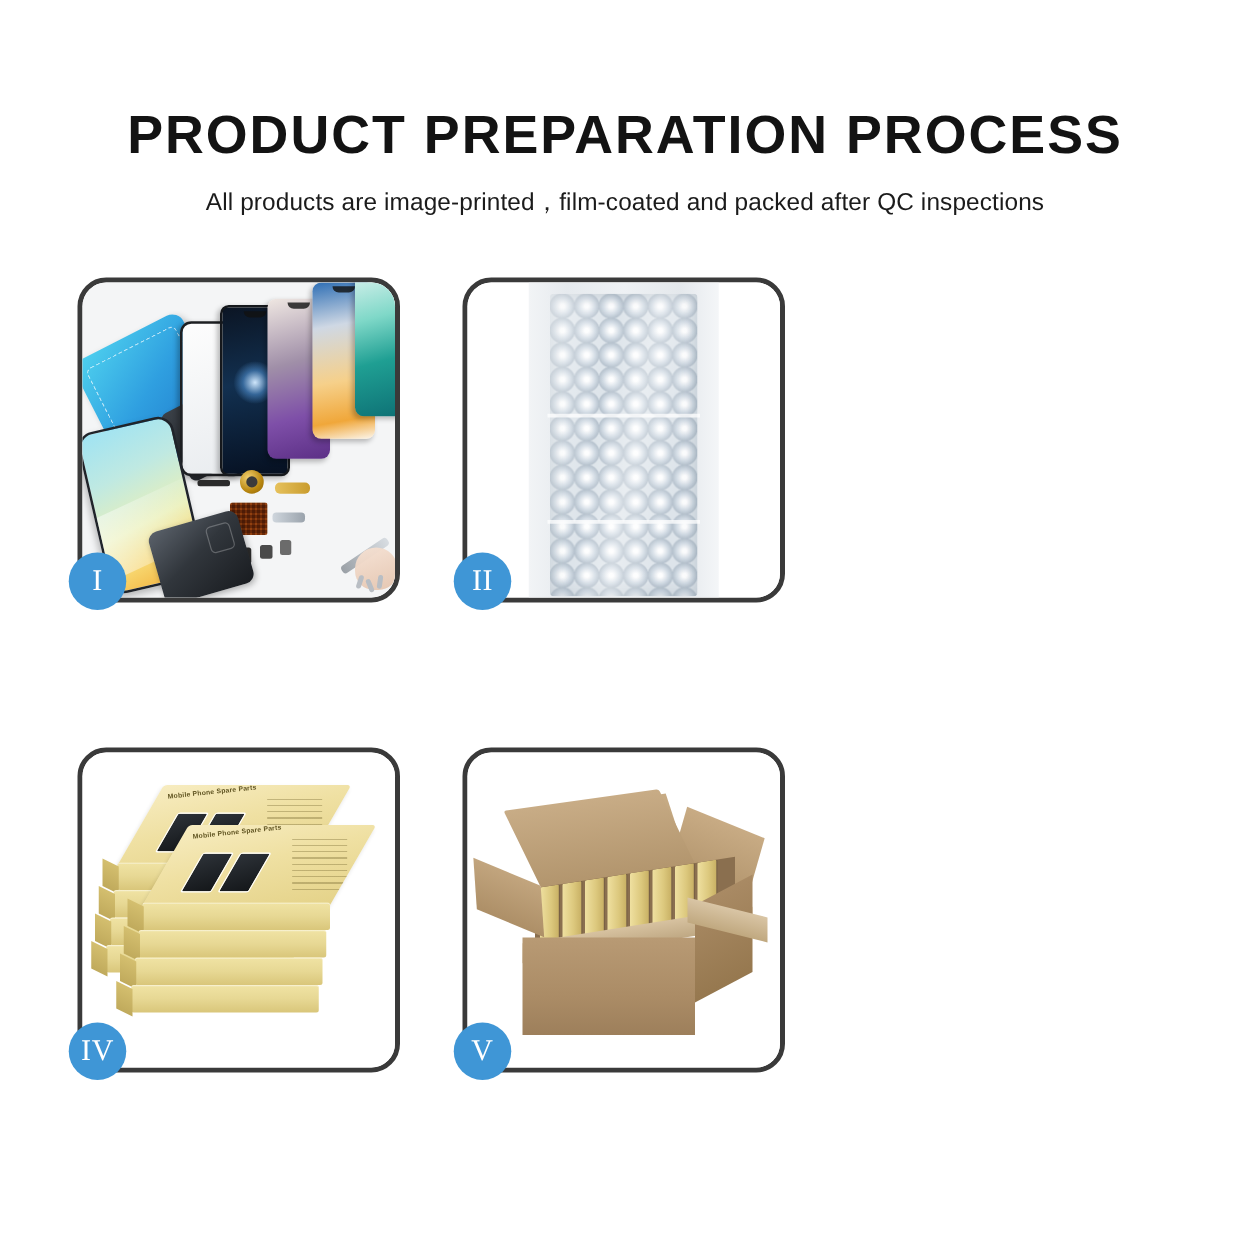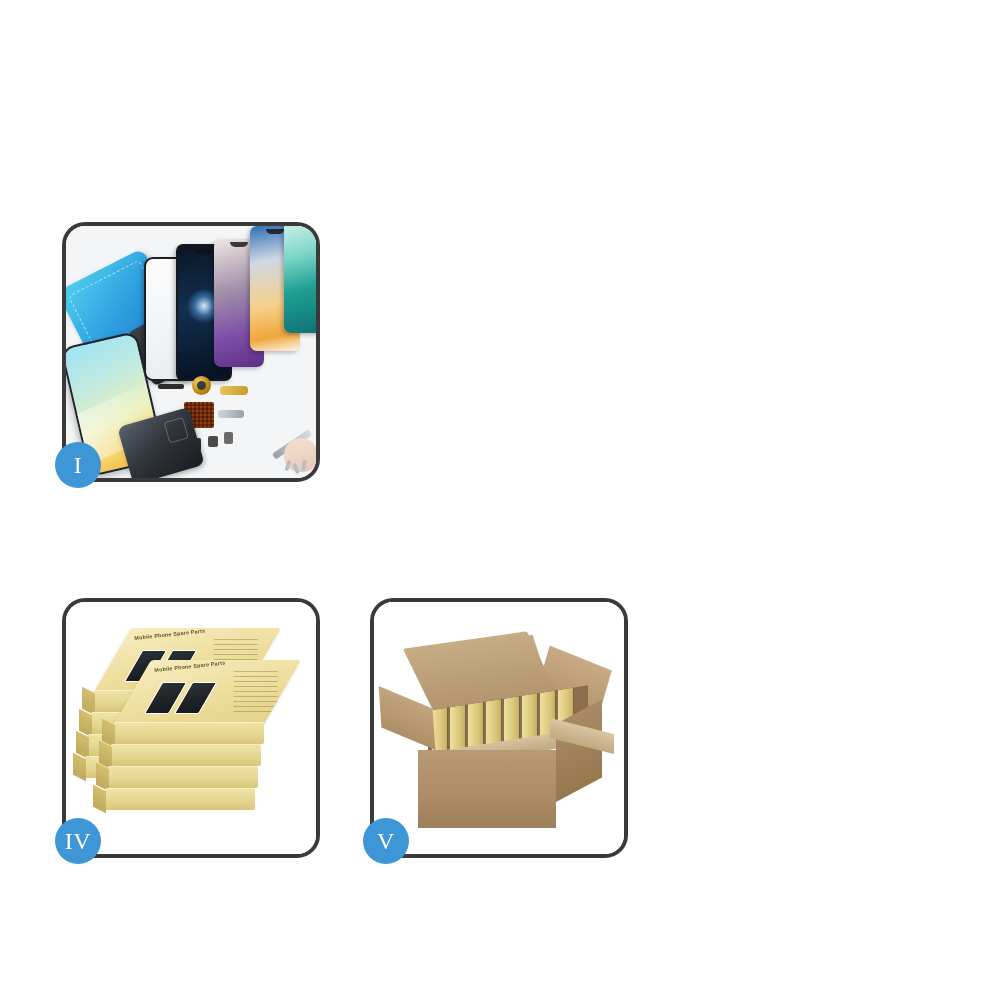--- a/index.html
+++ b/index.html
@@ -341,20 +341,22 @@
     background:radial-gradient(ellipse at center, rgba(170,185,200,.35), rgba(255,255,255,0) 70%);
     border-radius:50%;
   }
 </style>
 </head>
 <body>
 
 <div id="root">
 
   <div class="header">
+    <div class="title">PRODUCT PREPARATION PROCESS</div>
+    <div class="subtitle">All products are image-printed，film-coated and packed after QC inspections</div>
   </div>
 
   <div class="grid">
 
     <div class="row">
 
       <div class="panel">
         <div class="scene p1">
           <div class="lcd-blue"></div>
           <div class="lcd-dark"></div>
@@ -390,20 +392,30 @@
           <div class="hand"></div>
           <div class="screws">
               <span></span>
               <span></span>
               <span></span>
             </div>
         </div>
         <div class="badge">I</div>
       </div>
 
+      <div class="panel">
+        <div class="scene p2">
+          <div class="wrapbg"></div>
+          <div class="bubbles"></div>
+          <div class="bub-sheen"></div>
+          <div class="seam" style="top:105px"></div>
+          <div class="seam" style="top:190px"></div>
+        </div>
+        <div class="badge">II</div>
+      </div>
 
 
     </div>
 
     <div class="row">
 
       <div class="panel">
         <div class="scene p4">
 
           <div class="stack" style="left:18px; top:26px;">

